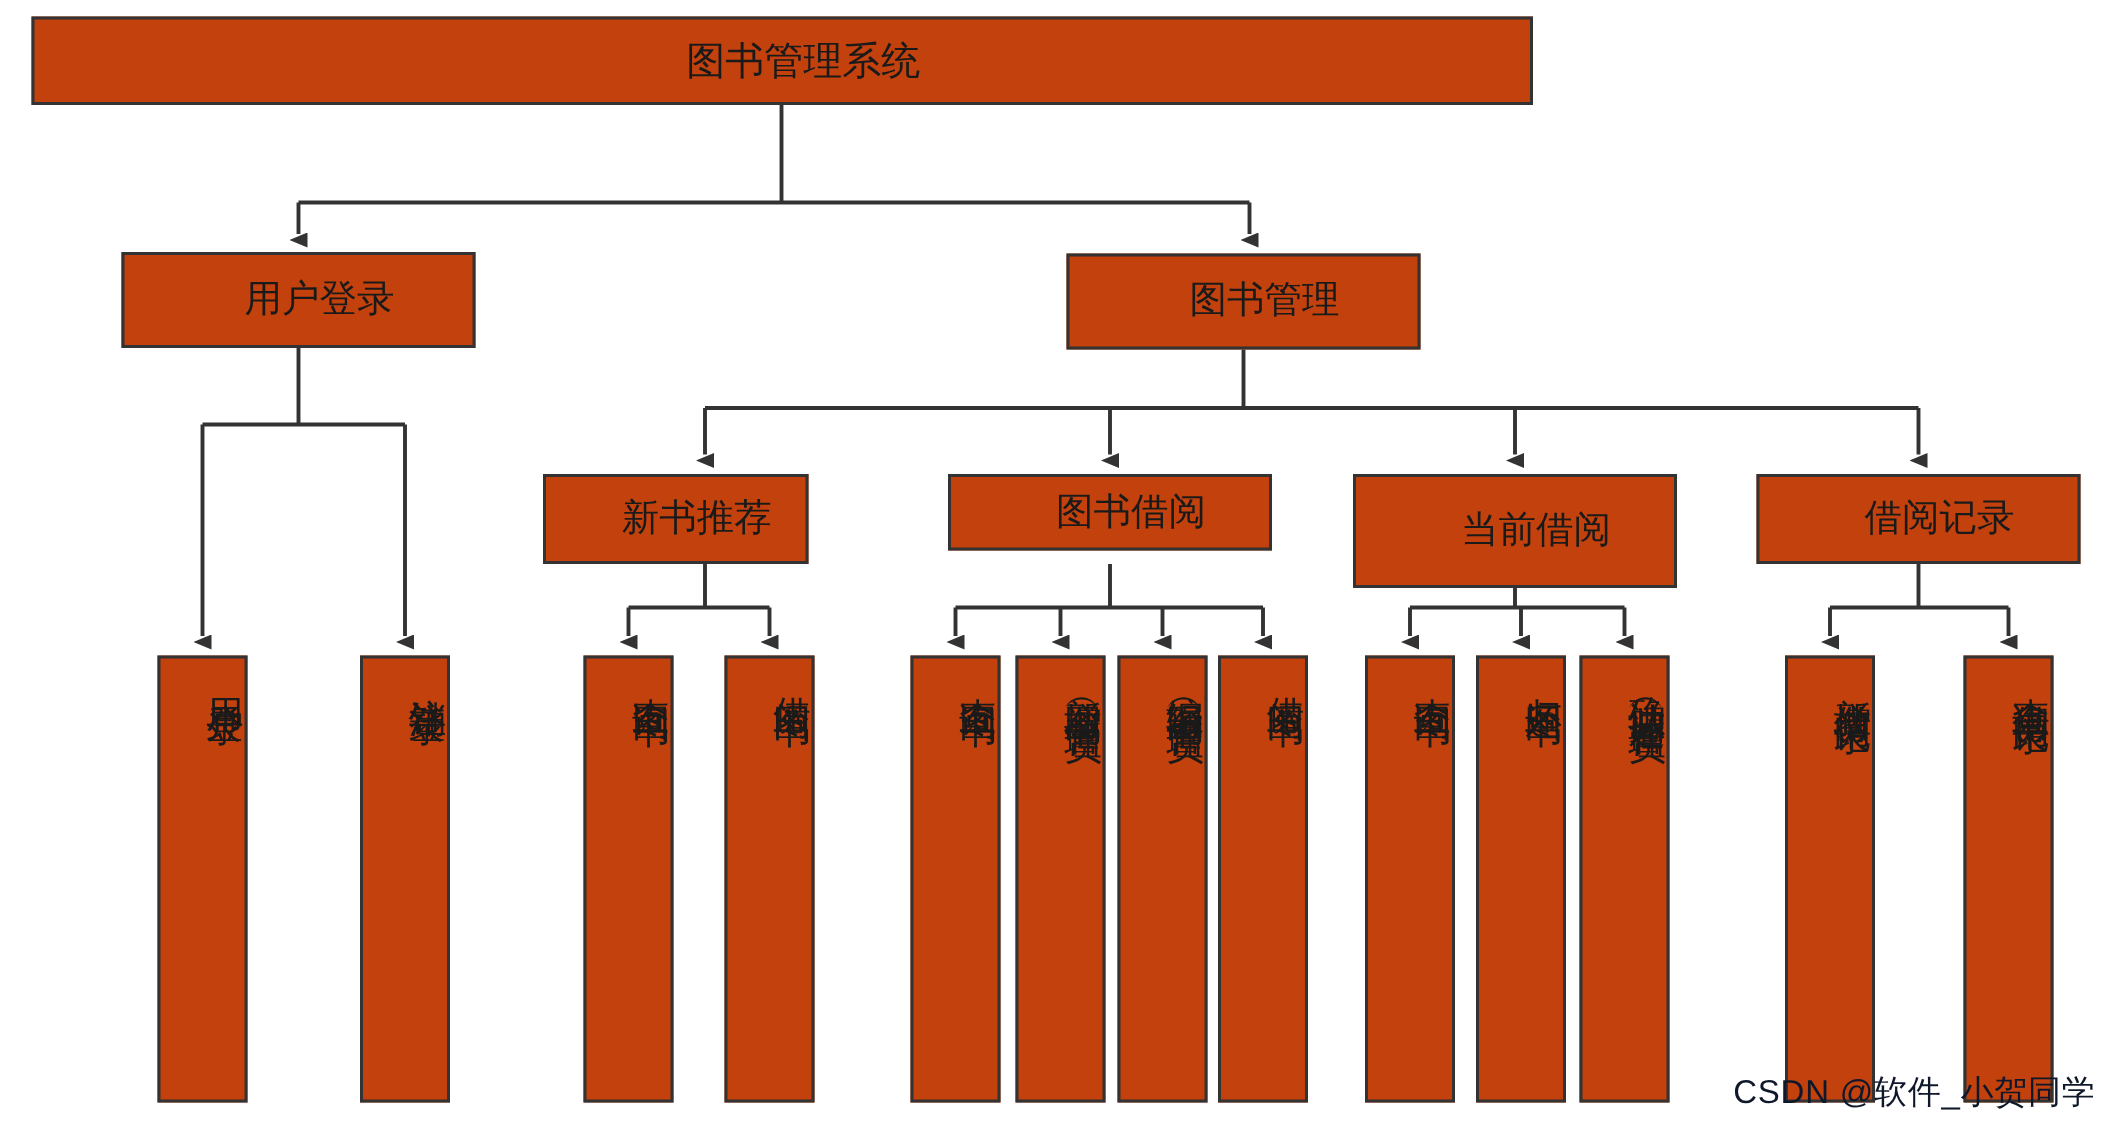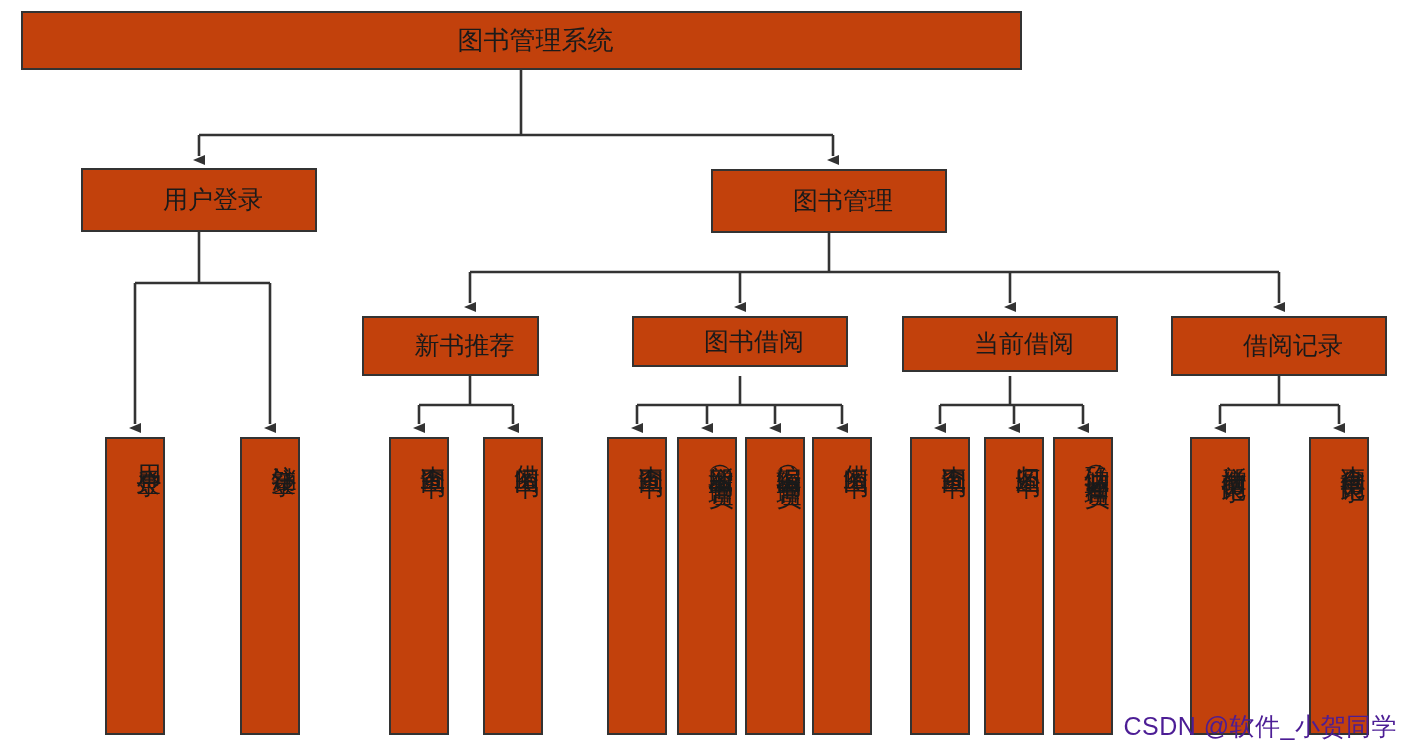--- a/index.html
+++ b/index.html
@@ -60,22 +60,22 @@
     font-size: 25px;
     writing-mode: vertical-rl;
     text-orientation: upright;
     letter-spacing: 3px;
     line-height: 1;
   }
   .watermark {
     position: absolute;
     right: 8px;
     bottom: 4px;
-    font-size: 25px;
-    color: #4c1d95;
+    font-size: 22px;
+    color: #0f172a;
     white-space: nowrap;
     letter-spacing: 0.5px;
   }
 </style>
 </head>
 <body>
 
 <div id="canvas">
 
   <svg id="edges" viewBox="0 0 1405 747" xmlns="http://www.w3.org/2000/svg">
@@ -137,21 +137,21 @@
       </div>
       <div class="node horiz" style="left: 711px; top: 169px; width: 236px; height: 64px;">
         <span class="label">图书管理</span>
       </div>
       <div class="node horiz" style="left: 362px; top: 316px; width: 177px; height: 60px;">
         <span class="label">新书推荐</span>
       </div>
       <div class="node horiz" style="left: 632px; top: 316px; width: 216px; height: 51px;">
         <span class="label">图书借阅</span>
       </div>
-      <div class="node horiz" style="left: 902px; top: 316px; width: 216px; height: 56px;">
+      <div class="node horiz" style="left: 902px; top: 316px; width: 216px; height: 76px;">
         <span class="label">当前借阅</span>
       </div>
       <div class="node horiz" style="left: 1171px; top: 316px; width: 216px; height: 60px;">
         <span class="label">借阅记录</span>
       </div>
       <div class="node leaf" style="left: 105px; top: 437px; width: 60px; height: 298px;">
         <span class="label">用户登录</span>
       </div>
       <div class="node leaf" style="left: 240px; top: 437px; width: 60px; height: 298px;">
         <span class="label">注销登录</span>

